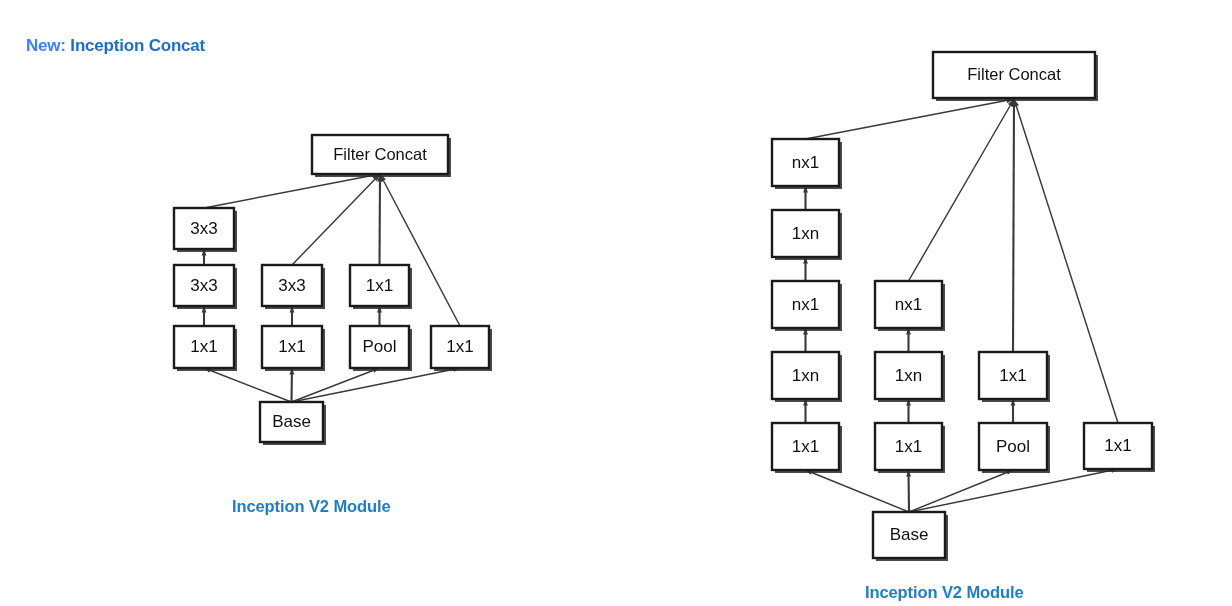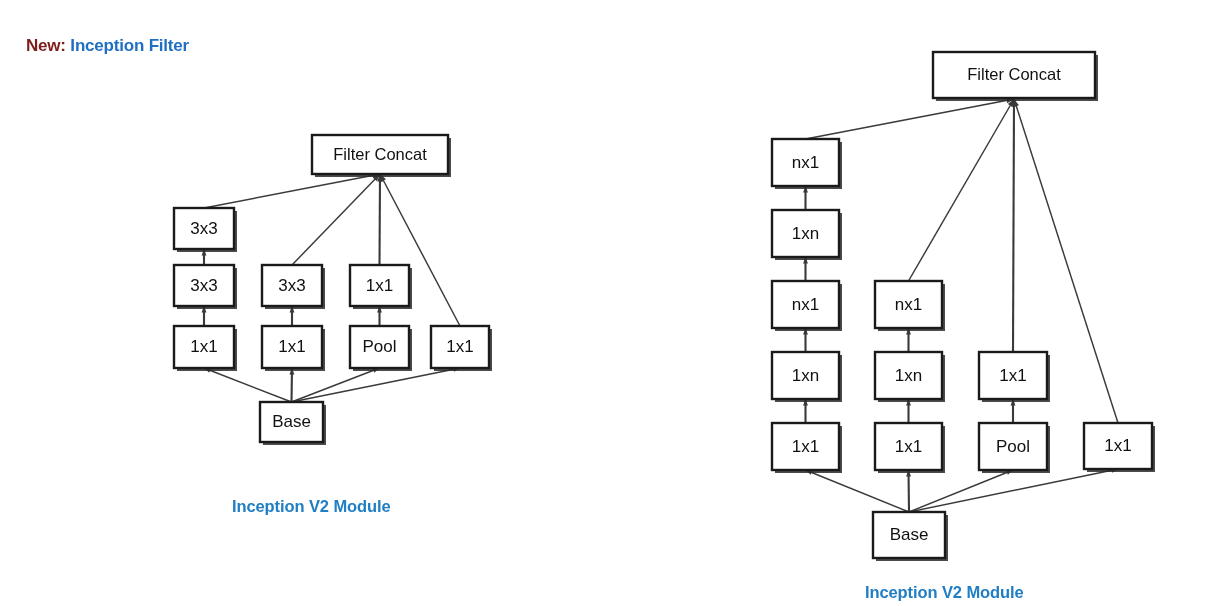--- a/index.html
+++ b/index.html
@@ -26,21 +26,21 @@
     position: absolute;
     left: 26px;
     top: 36px;
     font-family: "Liberation Sans", sans-serif;
     font-size: 17px;
     font-weight: bold;
     letter-spacing: -0.2px;
     white-space: nowrap;
   }
   .heading .new-word {
-    color: #7f1d1d;
+    color: #3b82f6;
   }
   .heading .title-word {
     color: #1f6fc4;
   }
   .caption {
     position: absolute;
     font-family: "Liberation Sans", sans-serif;
     font-size: 16.5px;
     font-weight: bold;
     color: #1f7ec4;
@@ -83,21 +83,21 @@
   }
   .edge.thick { stroke-width: 2.1; }
 </style>
 </head>
 <body>
 
 <div id="slide">
 
   <div class="heading">
     <span class="new-word">New:</span>
-    <span class="title-word">Inception Filter</span>
+    <span class="title-word">Inception Concat</span>
   </div>
 
   <svg class="diagram" id="diagram-layer" viewBox="0 0 1232 606" xmlns="http://www.w3.org/2000/svg">
       <g>
         <g>
           <line x1="291.5" y1="402" x2="204" y2="368" class="edge"></line>
           <polygon points="204,368 210.99960559255265,368.07430712419074 209.2133466074981,372.67129715925756" fill="#3a3a3a"></polygon>
           <line x1="291.5" y1="402" x2="292" y2="368" class="edge thick"></line>
           <polygon points="292,368 294.3693211284723,374.58682908463356 289.4380150632567,374.5143098777922" fill="#3a3a3a"></polygon>
           <line x1="291.5" y1="402" x2="379.5" y2="368" class="edge"></line>

